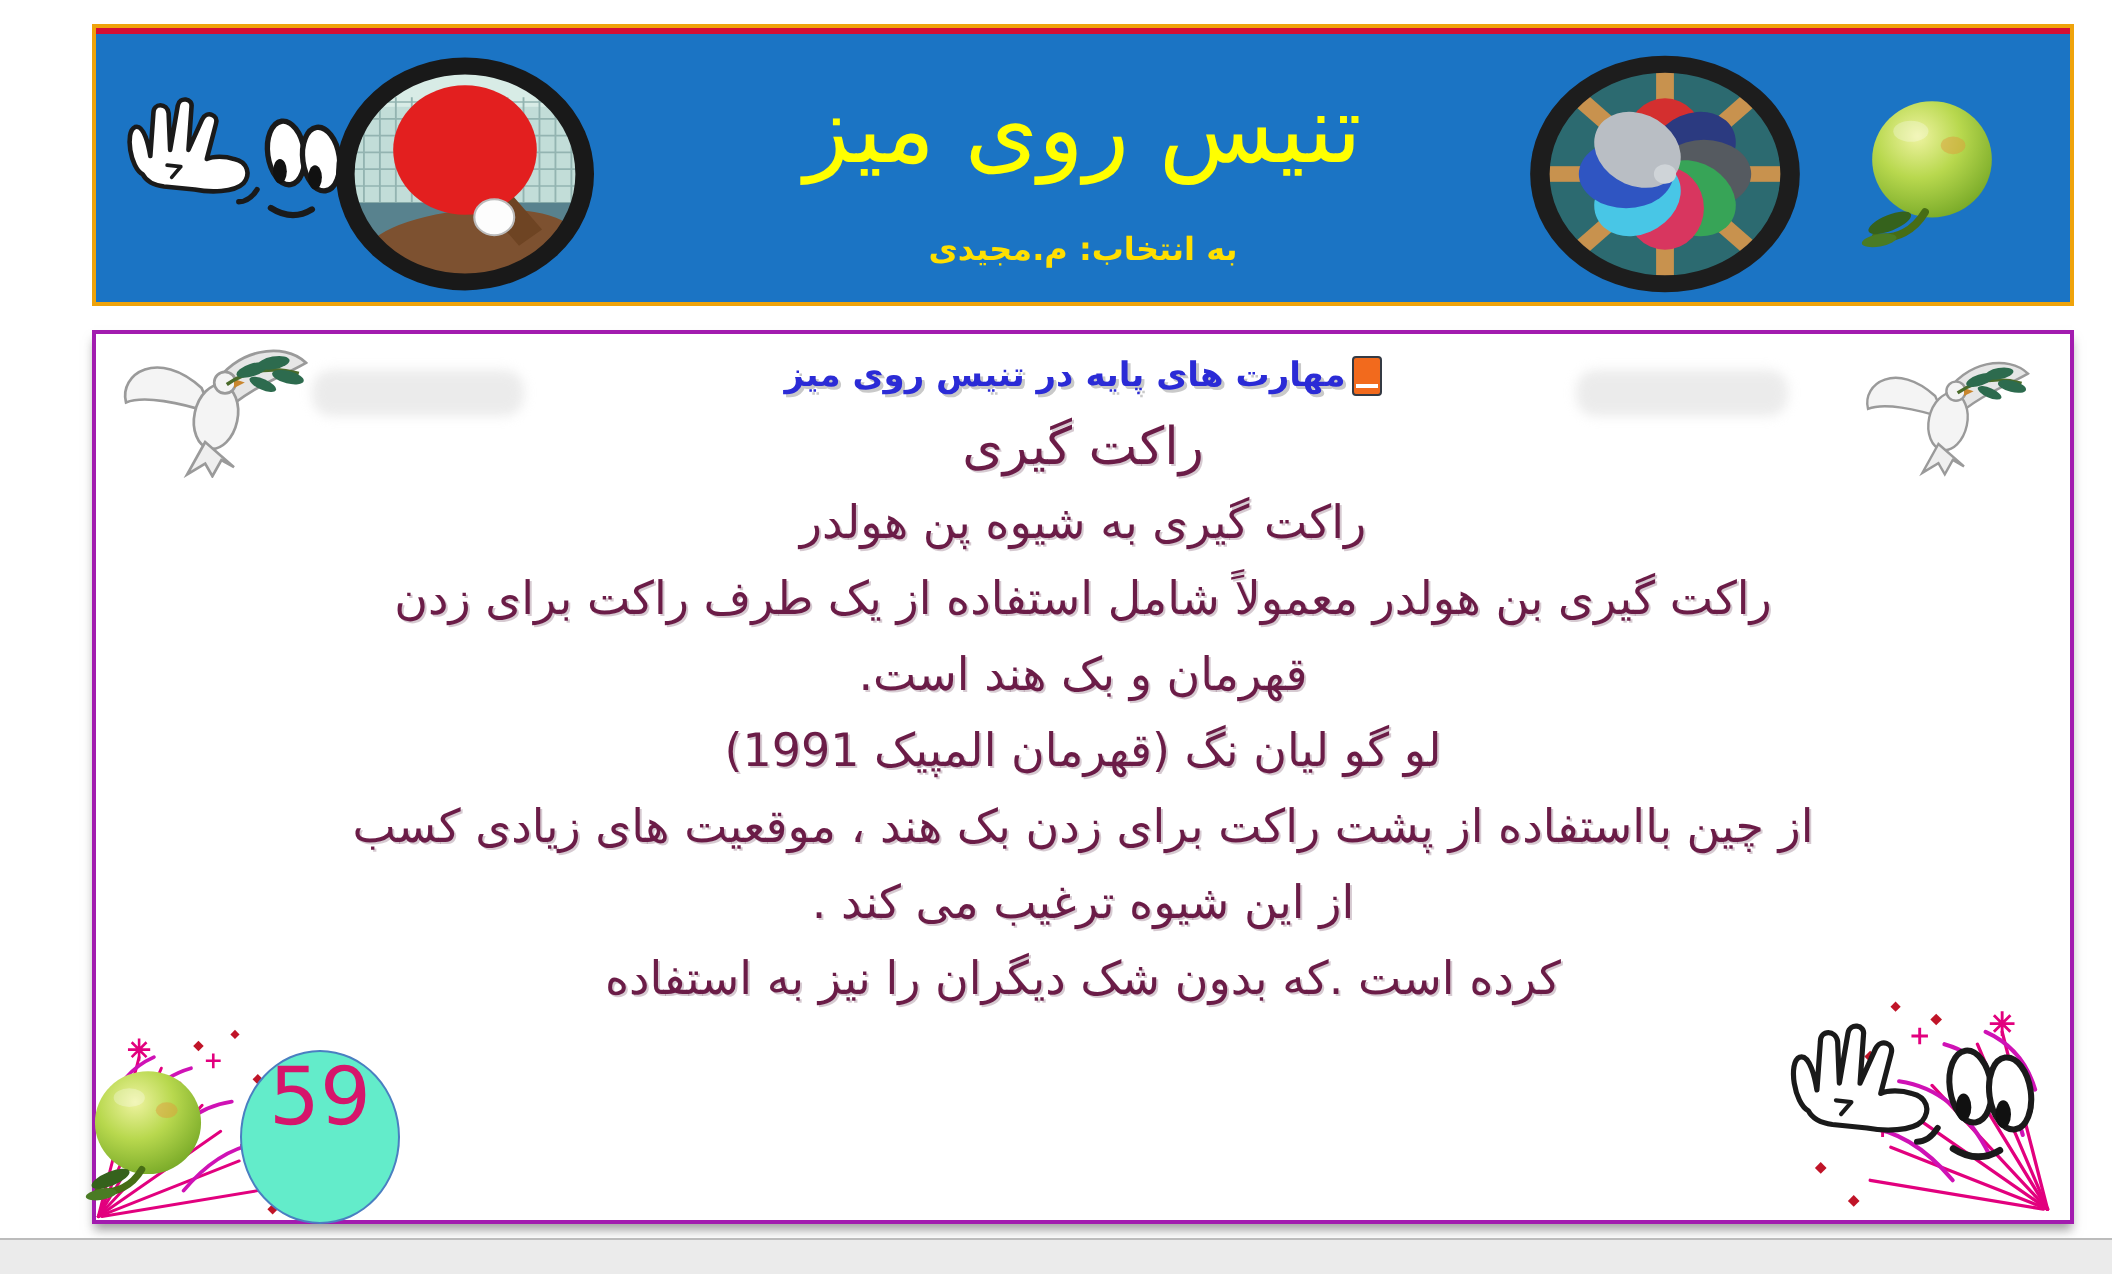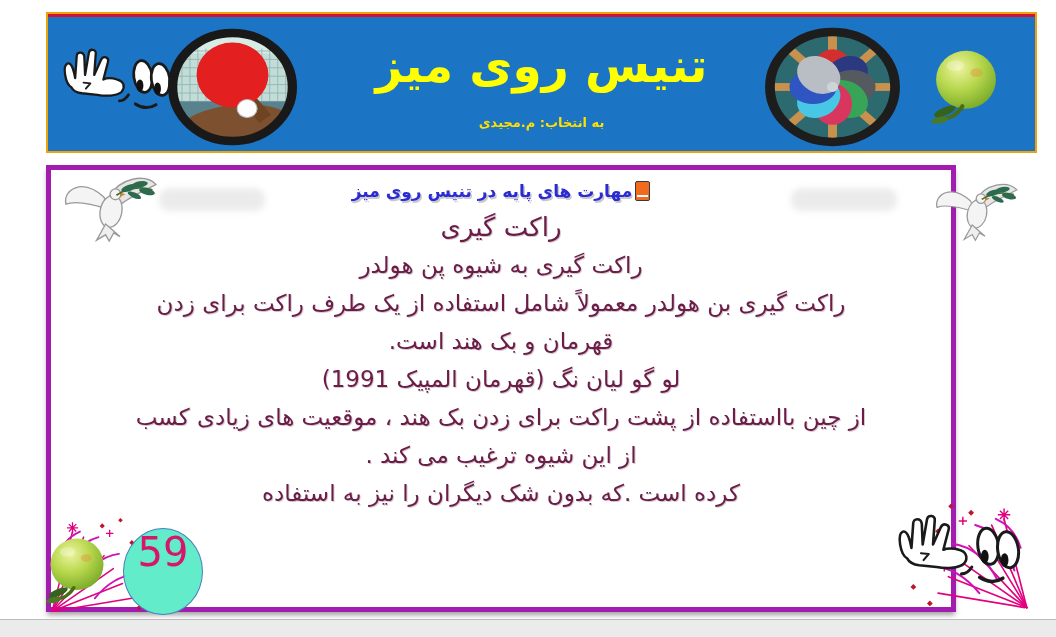--- a/index.html
+++ b/index.html
@@ -20,31 +20,31 @@
     position:absolute;left:46px;top:12px;width:991px;height:141px;
     background:var(--header-bg);border:2px solid var(--header-border);
   }
   .header-topline{position:absolute;left:0;right:0;top:0;height:3px;background:var(--header-top-line);}
   .hand-eyes-tl{position:absolute;left:2px;top:24px;width:122px;height:80px;}
   .circle-photo-paddle{position:absolute;left:118px;top:13px;width:133px;height:120px;}
   .circle-photo-pinwheel{position:absolute;left:715px;top:12px;width:139px;height:122px;}
   .apple-header{position:absolute;left:874px;top:24px;width:88px;height:94px;}
   .header-title{
     position:absolute;left:0;right:0;top:24px;text-align:center;
-    direction:rtl;font-size:47px;font-weight:bold;color:var(--title-yellow);
+    direction:rtl;font-size:47px;font-weight:normal;color:var(--title-yellow);
     letter-spacing:1px;
   }
   .header-subtitle{
     position:absolute;left:0;right:0;top:101px;text-align:center;
-    direction:rtl;font-size:13px;font-weight:bold;color:var(--subtitle-yellow);
+    direction:rtl;font-size:16px;font-weight:bold;color:var(--subtitle-yellow);
   }
   
   .slide{
-    position:absolute;left:46px;top:165px;width:910px;height:447px;
-    background:#ffffff;border:5px solid #a21caf;
+    position:absolute;left:46px;top:165px;width:991px;height:447px;
+    background:#ffffff;border:2px solid #a21caf;
     box-shadow:0 4px 5px -1px rgba(110,110,110,.65);
   }
   .dove-left{position:absolute;left:4px;top:0px;width:112px;height:72px;}
   .dove-right{position:absolute;left:878px;top:6px;width:96px;height:66px;}
   .ghost-smudge{position:absolute;top:18px;height:23px;width:106px;background:#d8d8d8;
     border-radius:10px;filter:blur(3px);opacity:.5;}
   .smudge-l{left:108px;} .smudge-r{left:740px;}
   .heading-row{
     position:absolute;left:0;right:0;top:8px;height:26px;
     display:flex;direction:rtl;justify-content:center;align-items:center;gap:3px;

